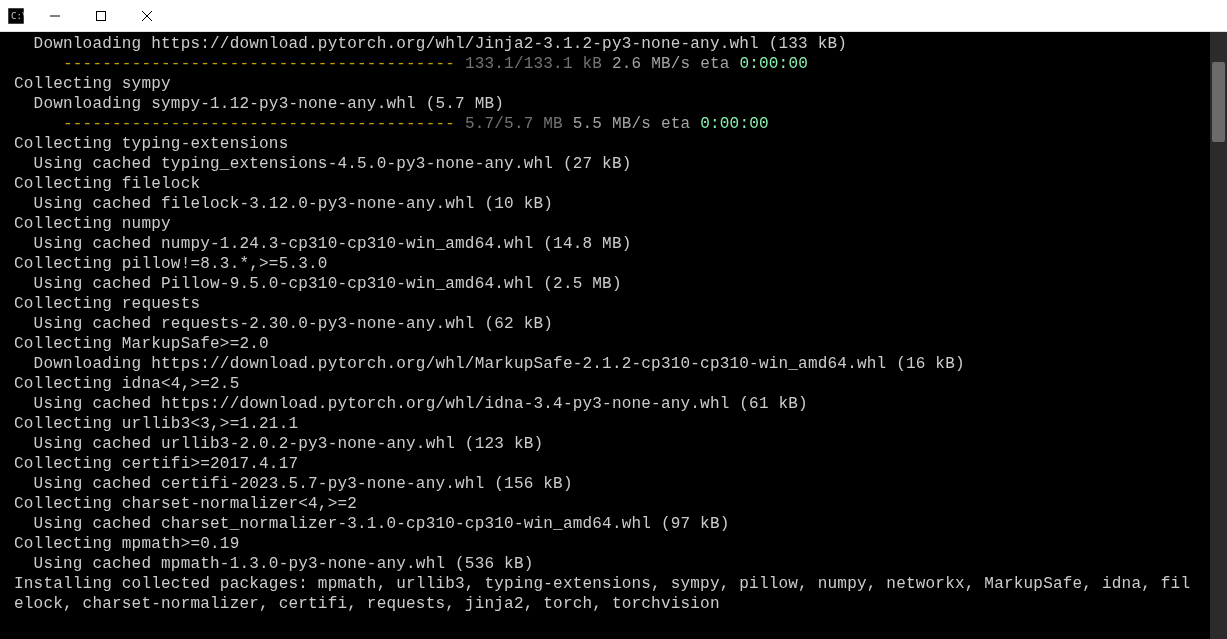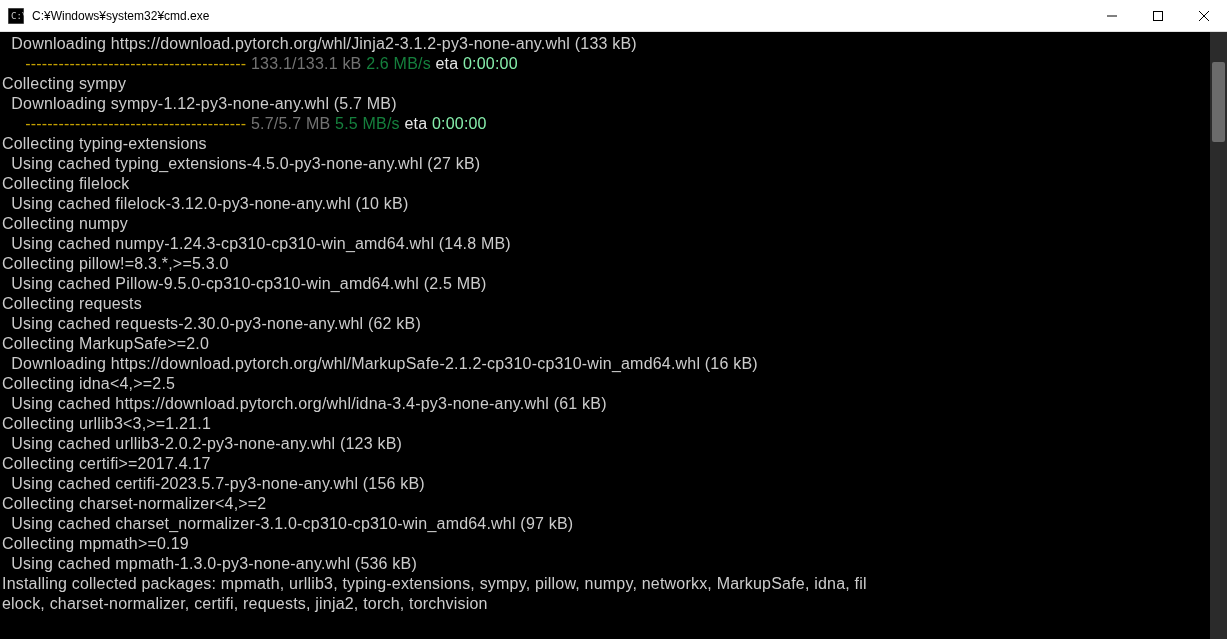--- a/index.html
+++ b/index.html
@@ -58,30 +58,31 @@
     }
 
     .terminal-area {
       flex: 1;
       background: #000000;
       position: relative;
       overflow: hidden;
     }
 
     .terminal {
-      font-family: Liberation Sans, sans-serif;
+      font-family: Liberation Mono, monospace;
       font-size: 16px;
       line-height: 1.25;
       color: #cccccc;
       white-space: pre;
       padding: 2px 12px 0 2px;
       overflow-y: auto;
       height: 100%;
       width: calc(100% - 18px);
       letter-spacing: 0.2px;
+      margin-left: 12px;
     }
 
     .scrollbar {
       position: absolute;
       right: 0;
       top: 0;
       bottom: 0;
       width: 17px;
       background: #2b2b2b;
     }
@@ -93,39 +94,38 @@
       right: 2px;
       height: 80px;
       background: #6b6b6b;
       border-radius: 2px;
     }
 
     .line { white-space: pre; }
 
     .yellow { color: #c4a000; }
     .green { color: #737373; }
-    .red { color: #15803d; }
+    .red { color: #a3a3a3; }
     .cyan { color: #86efac; }
-    .white { color: #e5e5e5; }
+    .white { color: #a3a3a3; }
 
     .dashes {
       display: inline-block;
     }
   </style>
 </head>
 <body>
 
 <div class="title-bar">
   <span class="icon">
     <svg width="16" height="16" viewBox="0 0 16 16">
       <rect x="0" y="0" width="16" height="16" fill="#000" stroke="#888" stroke-width="1"></rect>
       <text x="3" y="11" font-size="9" fill="#ccc" font-family="monospace">C:\</text>
     </svg>
   </span>
-  <span class="title">C:¥Windows¥system32¥cmd.exe</span>
   <div class="window-controls">
     <div class="control">
       <svg width="10" height="10" viewBox="0 0 10 10">
           <line x1="0" y1="5" x2="10" y2="5" stroke="#000" stroke-width="1"></line>
         </svg>
     </div>
     <div class="control">
       <svg width="10" height="10" viewBox="0 0 10 10">
           <rect x="0.5" y="0.5" width="9" height="9" fill="none" stroke="#000" stroke-width="1"></rect>
         </svg>

